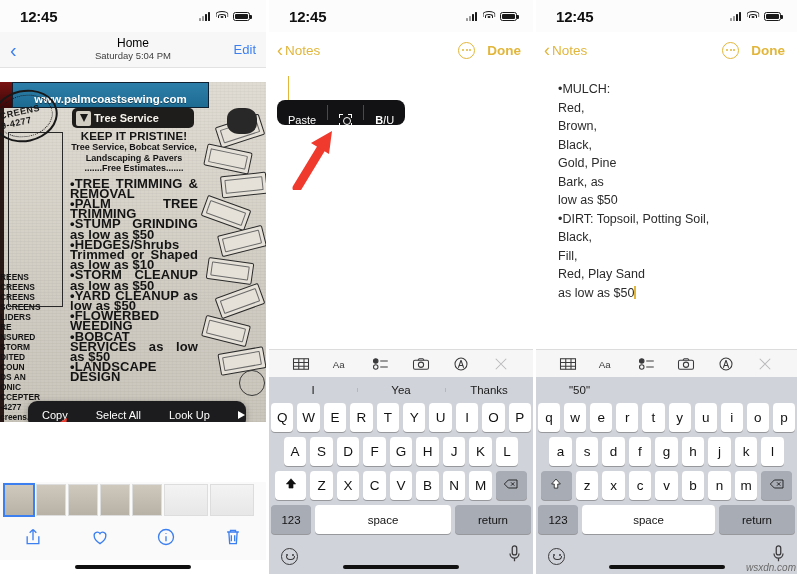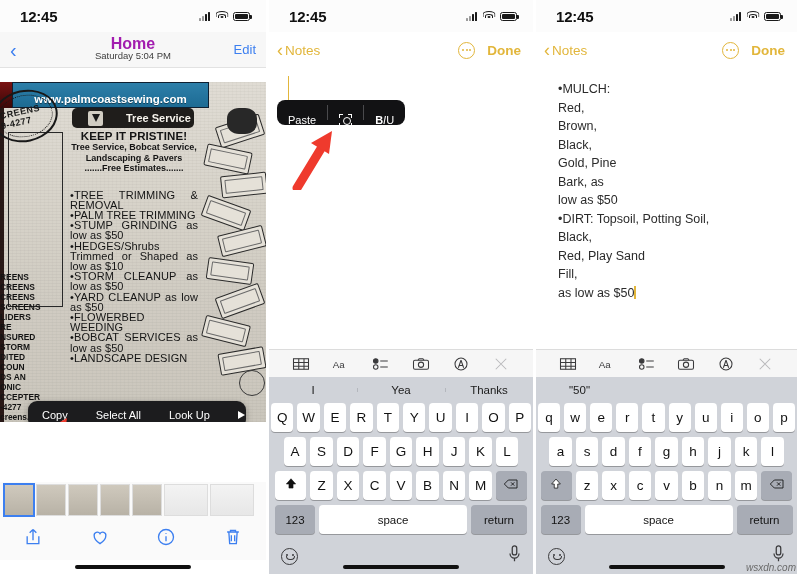--- a/index.html
+++ b/index.html
@@ -39,21 +39,21 @@
   .batt b{display:block;height:100%;background:#1a1a1a;border-radius:1px;}
   .batt:after{content:"";position:absolute;right:-3px;top:2.5px;width:1.6px;height:3.5px;background:#1a1a1a;border-radius:0 1px 1px 0;}
 
   
   .ph-header{
     height:36px; background:#f7f7f7; display:flex; align-items:center;
     padding:0 10px; position:relative; border-bottom:1px solid #e2e2e2;
   }
   .chev-back{ color:#3c7ff0; font-size:20px; line-height:1; font-weight:300; cursor:pointer;}
   .ph-titlewrap{ position:absolute; left:0; right:0; text-align:center; pointer-events:none;}
-  .ph-title{ font-size:16px; color:#a21caf; font-weight:700; display:block; line-height:13px;}
+  .ph-title{ font-size:12px; color:#000000; font-weight:400; display:block; line-height:13px;}
   .ph-sub{ font-size:9.5px; color:#3d3d3d; display:block; line-height:12px;}
   .ph-edit{ margin-left:auto; color:#3c7ff0; font-size:13px; cursor:pointer; z-index:2;}
 
   
   .photo-area{ position:relative; height:354px; background:#ffffff; overflow:hidden;}
   .np{
     position:absolute; left:0; top:14px; width:273px; height:340px;
     background:
       linear-gradient(90deg,#2a1a18 0 4px, rgba(0,0,0,0) 4px),
       linear-gradient(180deg,#dedad2,#cfcbc2 60%,#c9c5bb);
@@ -76,34 +76,34 @@
     position:absolute; left:0; right:0; bottom:2px; text-align:center;
     color:#fff; font-size:11.5px; font-weight:bold; font-family:"Liberation Sans",sans-serif;
     text-shadow:0 1px 0 rgba(0,0,0,.4);
   }
   .np-redblock{ position:absolute; left:0; top:0; width:14px; height:26px;
     background:linear-gradient(180deg,#7a1414,#3a0a0a); }
 
   
   .ts-bar{
     position:absolute; left:72px; top:26px; width:122px; height:20px;
-    background:#211f1d; border-radius:5px; display:flex; align-items:center; gap:23px; padding-left:16px;
+    background:#211f1d; border-radius:5px; display:flex; align-items:center; gap:3px; padding-left:4px;
   }
   .ts-arrow{ width:15px;height:15px;background:#cfcbc2; border-radius:2px; position:relative;}
   .ts-arrow:after{content:"";position:absolute;left:3.5px;top:3px;border-left:4px solid transparent;
     border-right:4px solid transparent;border-top:8px solid #1a1a1a;}
   .ts-text{ color:#f4f1ea; font-size:11px; font-weight:bold;}
 
   .np-col{
     position:absolute; left:70px; top:48px; width:128px;
     color:#161616; font-family:"Liberation Sans",sans-serif;
   }
   .np-h1{ font-size:11.5px; font-weight:bold; text-align:center; letter-spacing:.1px; line-height:12px;}
   .np-h2{ font-size:9px; font-weight:bold; text-align:center; line-height:10.5px;}
-  .np-list{ margin-top:16px; font-size:11px; line-height:10.2px; font-weight:400; letter-spacing:.1px;}
+  .np-list{ margin-top:5px; font-size:13px; line-height:10.2px; font-weight:700; letter-spacing:.1px;}
   .np-list div{ text-align:justify;}
 
   
   .np-leftbox{
     position:absolute; left:8px; top:50px; width:55px; height:175px;
     border:1.5px solid #2a2a2a;
   }
   .np-stamp{
     position:absolute; left:-8px; top:8px; width:66px; height:52px;
     border:2px solid #1a1a1a; border-radius:50%;
@@ -218,21 +218,21 @@
   .krow{ display:flex; justify-content:center; gap:4px; margin-bottom:5px; padding:0 2px;}
   .key{
     background:#fff; border-radius:4px; height:29px; width:22.5px;
     display:flex;align-items:center;justify-content:center;
     font-size:13.5px; color:#121212; box-shadow:0 1px 0 rgba(0,0,0,.28);
   }
   .key.gray{ background:#a8acb5; }
   .krow.r3 .key.fn{ width:31px; }
   .krow.r4 .key.num{ width:40px; font-size:11.5px;}
   .krow.r4 .key.space{ flex:1; max-width:148px; font-size:11.5px;}
-  .krow.r4 .key.ret{ width:56px; font-size:11.5px;}
+  .krow.r4 .key.ret{ width:76px; font-size:11.5px;}
   .kb-bottom{ height:34px; display:flex; align-items:center; justify-content:space-between; padding:0 12px;}
   .emoji{ width:17px;height:17px;border:1.4px solid #3a3a3c;border-radius:50%; position:relative;}
   .emoji:before{content:"";position:absolute;left:3.5px;top:5px;width:2px;height:2px;background:#3a3a3c;border-radius:50%;
     box-shadow:6px 0 0 #3a3a3c;}
   .emoji:after{content:"";position:absolute;left:4px;bottom:3.5px;width:7px;height:3.5px;border:1.3px solid #3a3a3c;
     border-top:none;border-radius:0 0 7px 7px;}
   .mic svg{width:13px;height:18px;stroke:#3a3a3c;fill:none;stroke-width:1.4;}
   .watermark{ position:absolute; right:1px; bottom:1px; font-size:10px; color:#6a6a6a;font-style:italic;}
   .del svg{width:16px;height:12px;stroke:#121212;fill:none;stroke-width:1.3;}
   .shift svg{width:14px;height:14px;}
@@ -588,22 +588,22 @@
     <div class="note-body">
       <div class="note-line">•MULCH:</div>
       <div class="note-line">Red,</div>
       <div class="note-line">Brown,</div>
       <div class="note-line">Black,</div>
       <div class="note-line">Gold, Pine</div>
       <div class="note-line">Bark, as</div>
       <div class="note-line">low as $50</div>
       <div class="note-line">•DIRT: Topsoil, Potting Soil,</div>
       <div class="note-line">Black,</div>
+      <div class="note-line">Fill,</div>
       <div class="note-line">Red, Play Sand</div>
-      <div class="note-line">Fill,</div>
       <div class="note-line"><span>as low as $50</span><span class="caret"></span></div>
     </div>
 
     <div class="kb-toolbar">
       <span class="kbt-ic"><svg viewBox="0 0 24 20">
             <rect x="2" y="3" width="20" height="14"></rect>
             <path d="M2 8h20M2 13h20M9 3v14M16 3v14"></path>
           </svg></span>
       <span class="kbt-ic"><svg viewBox="0 0 24 20">
             <text x="1" y="15" font-size="13" fill="#3a3a3c" stroke="none" font-family="Liberation Sans">Aa</text>

